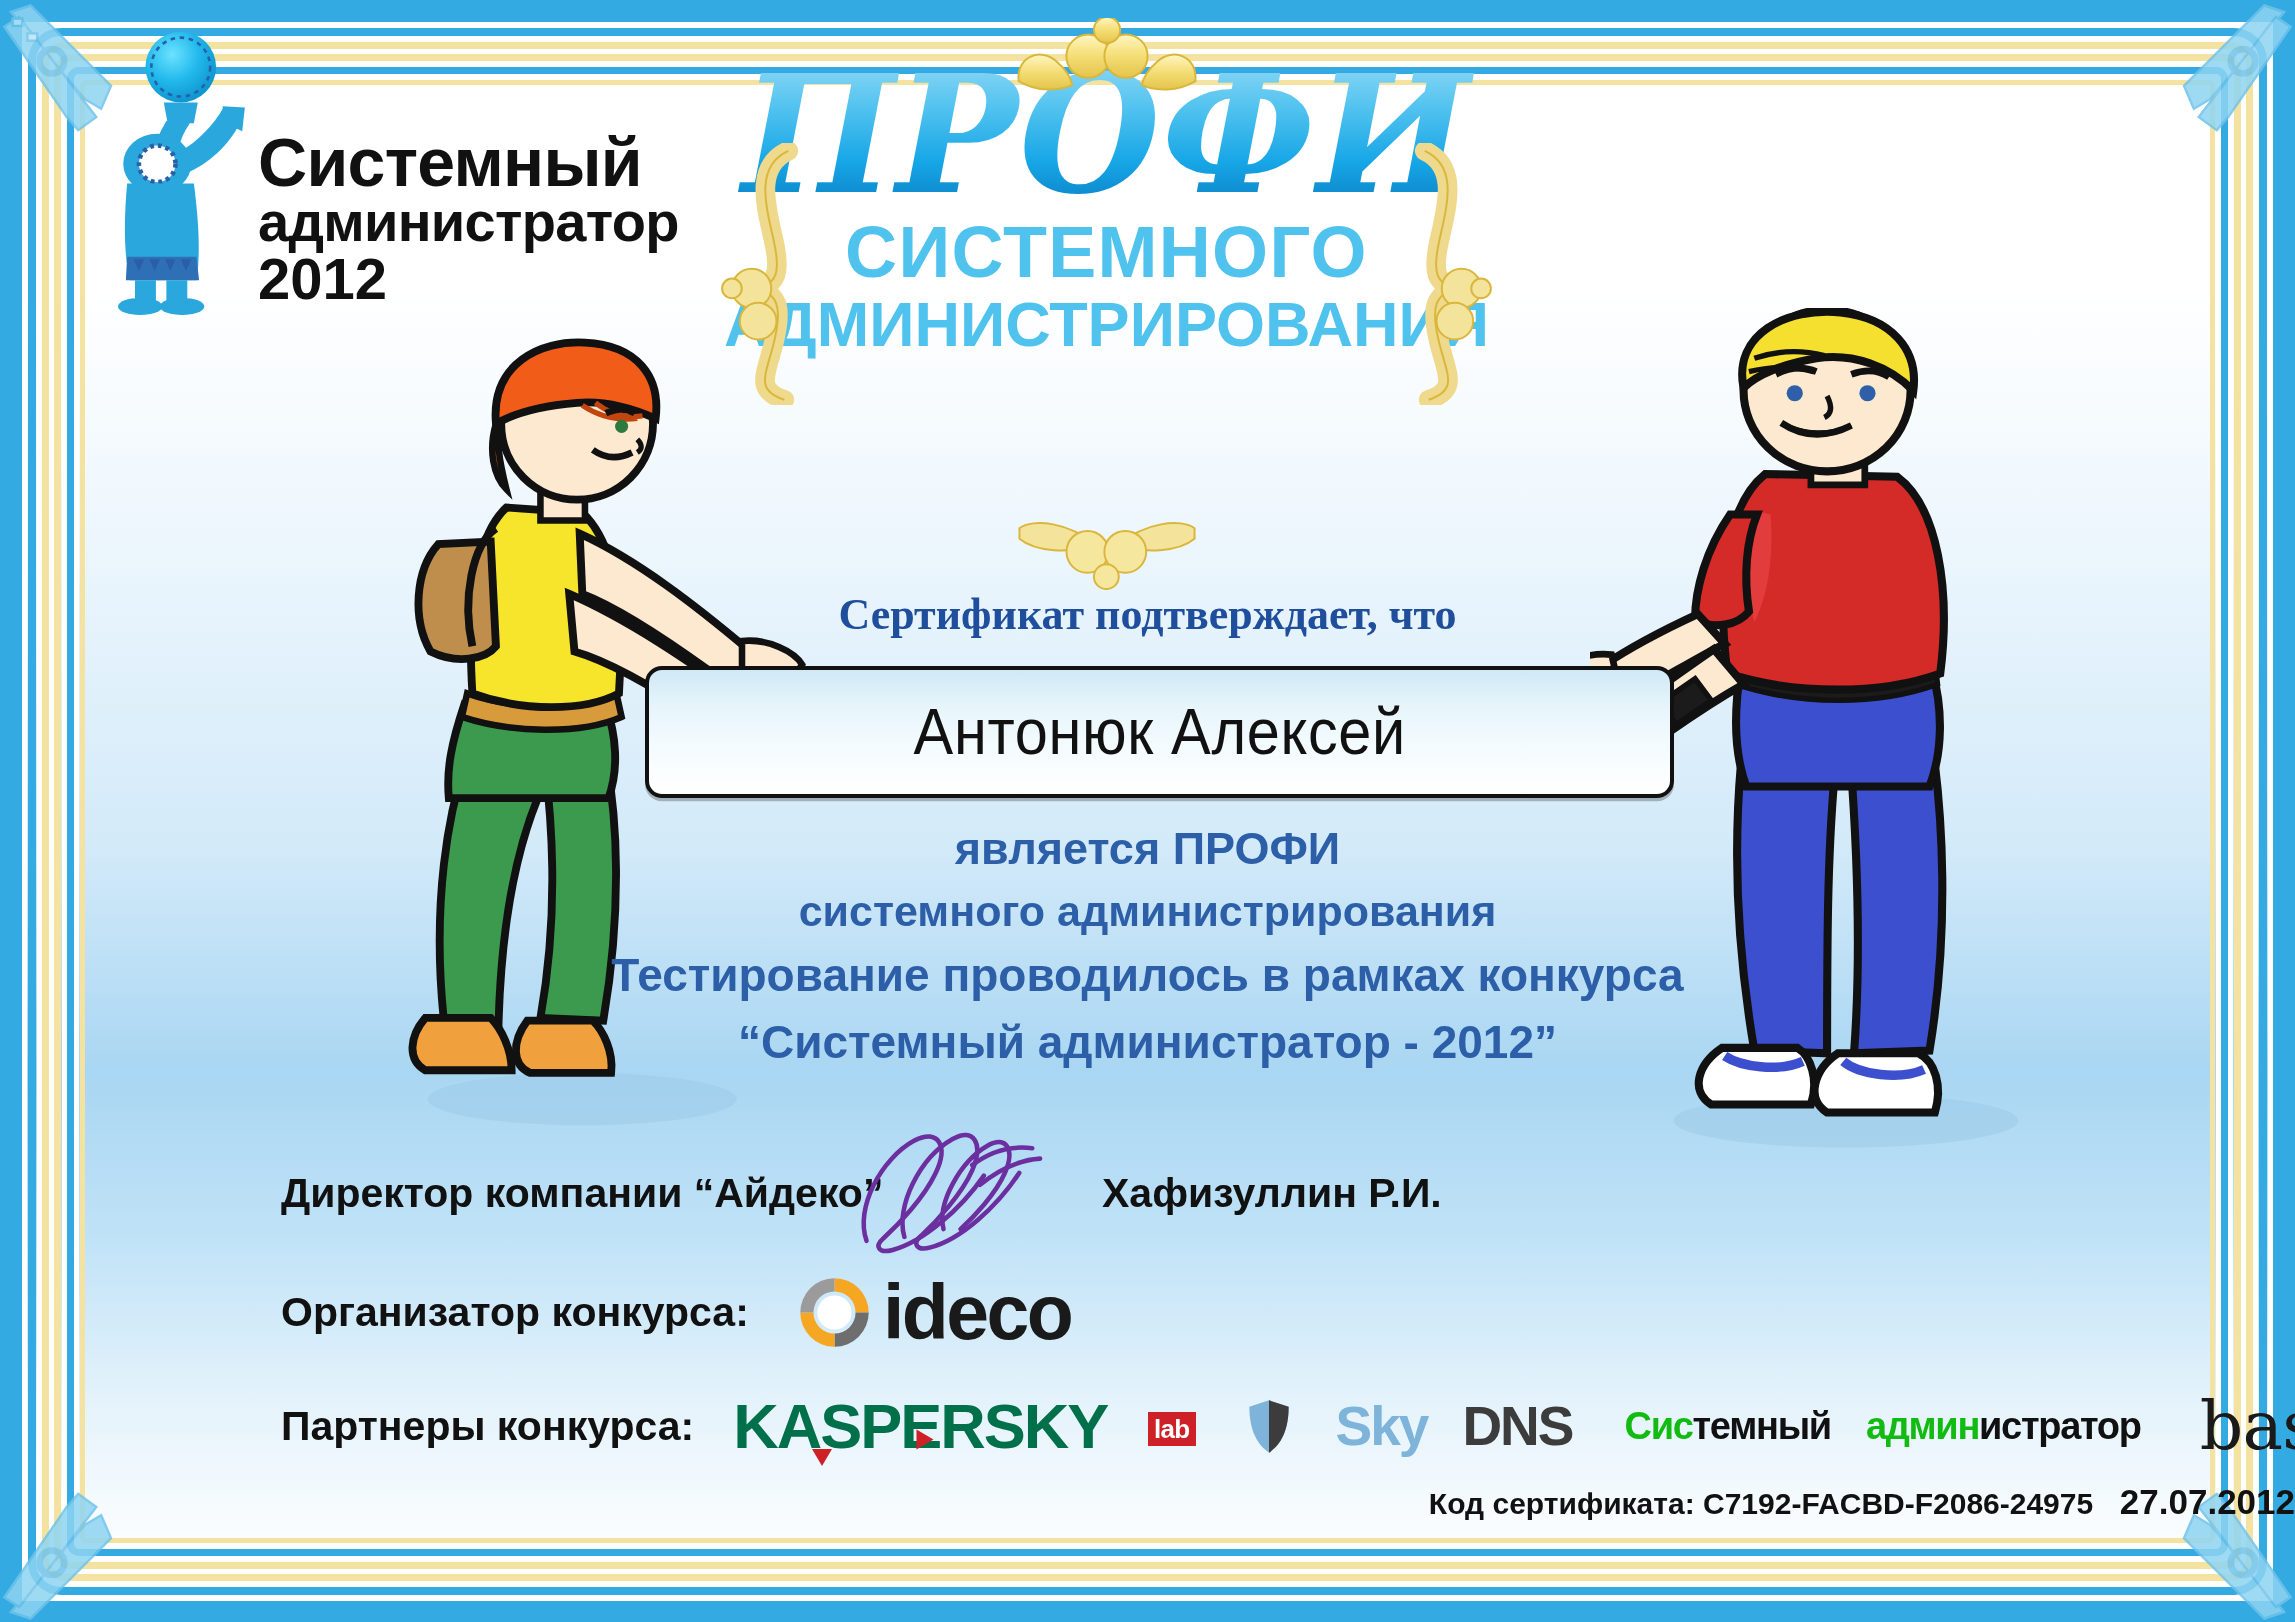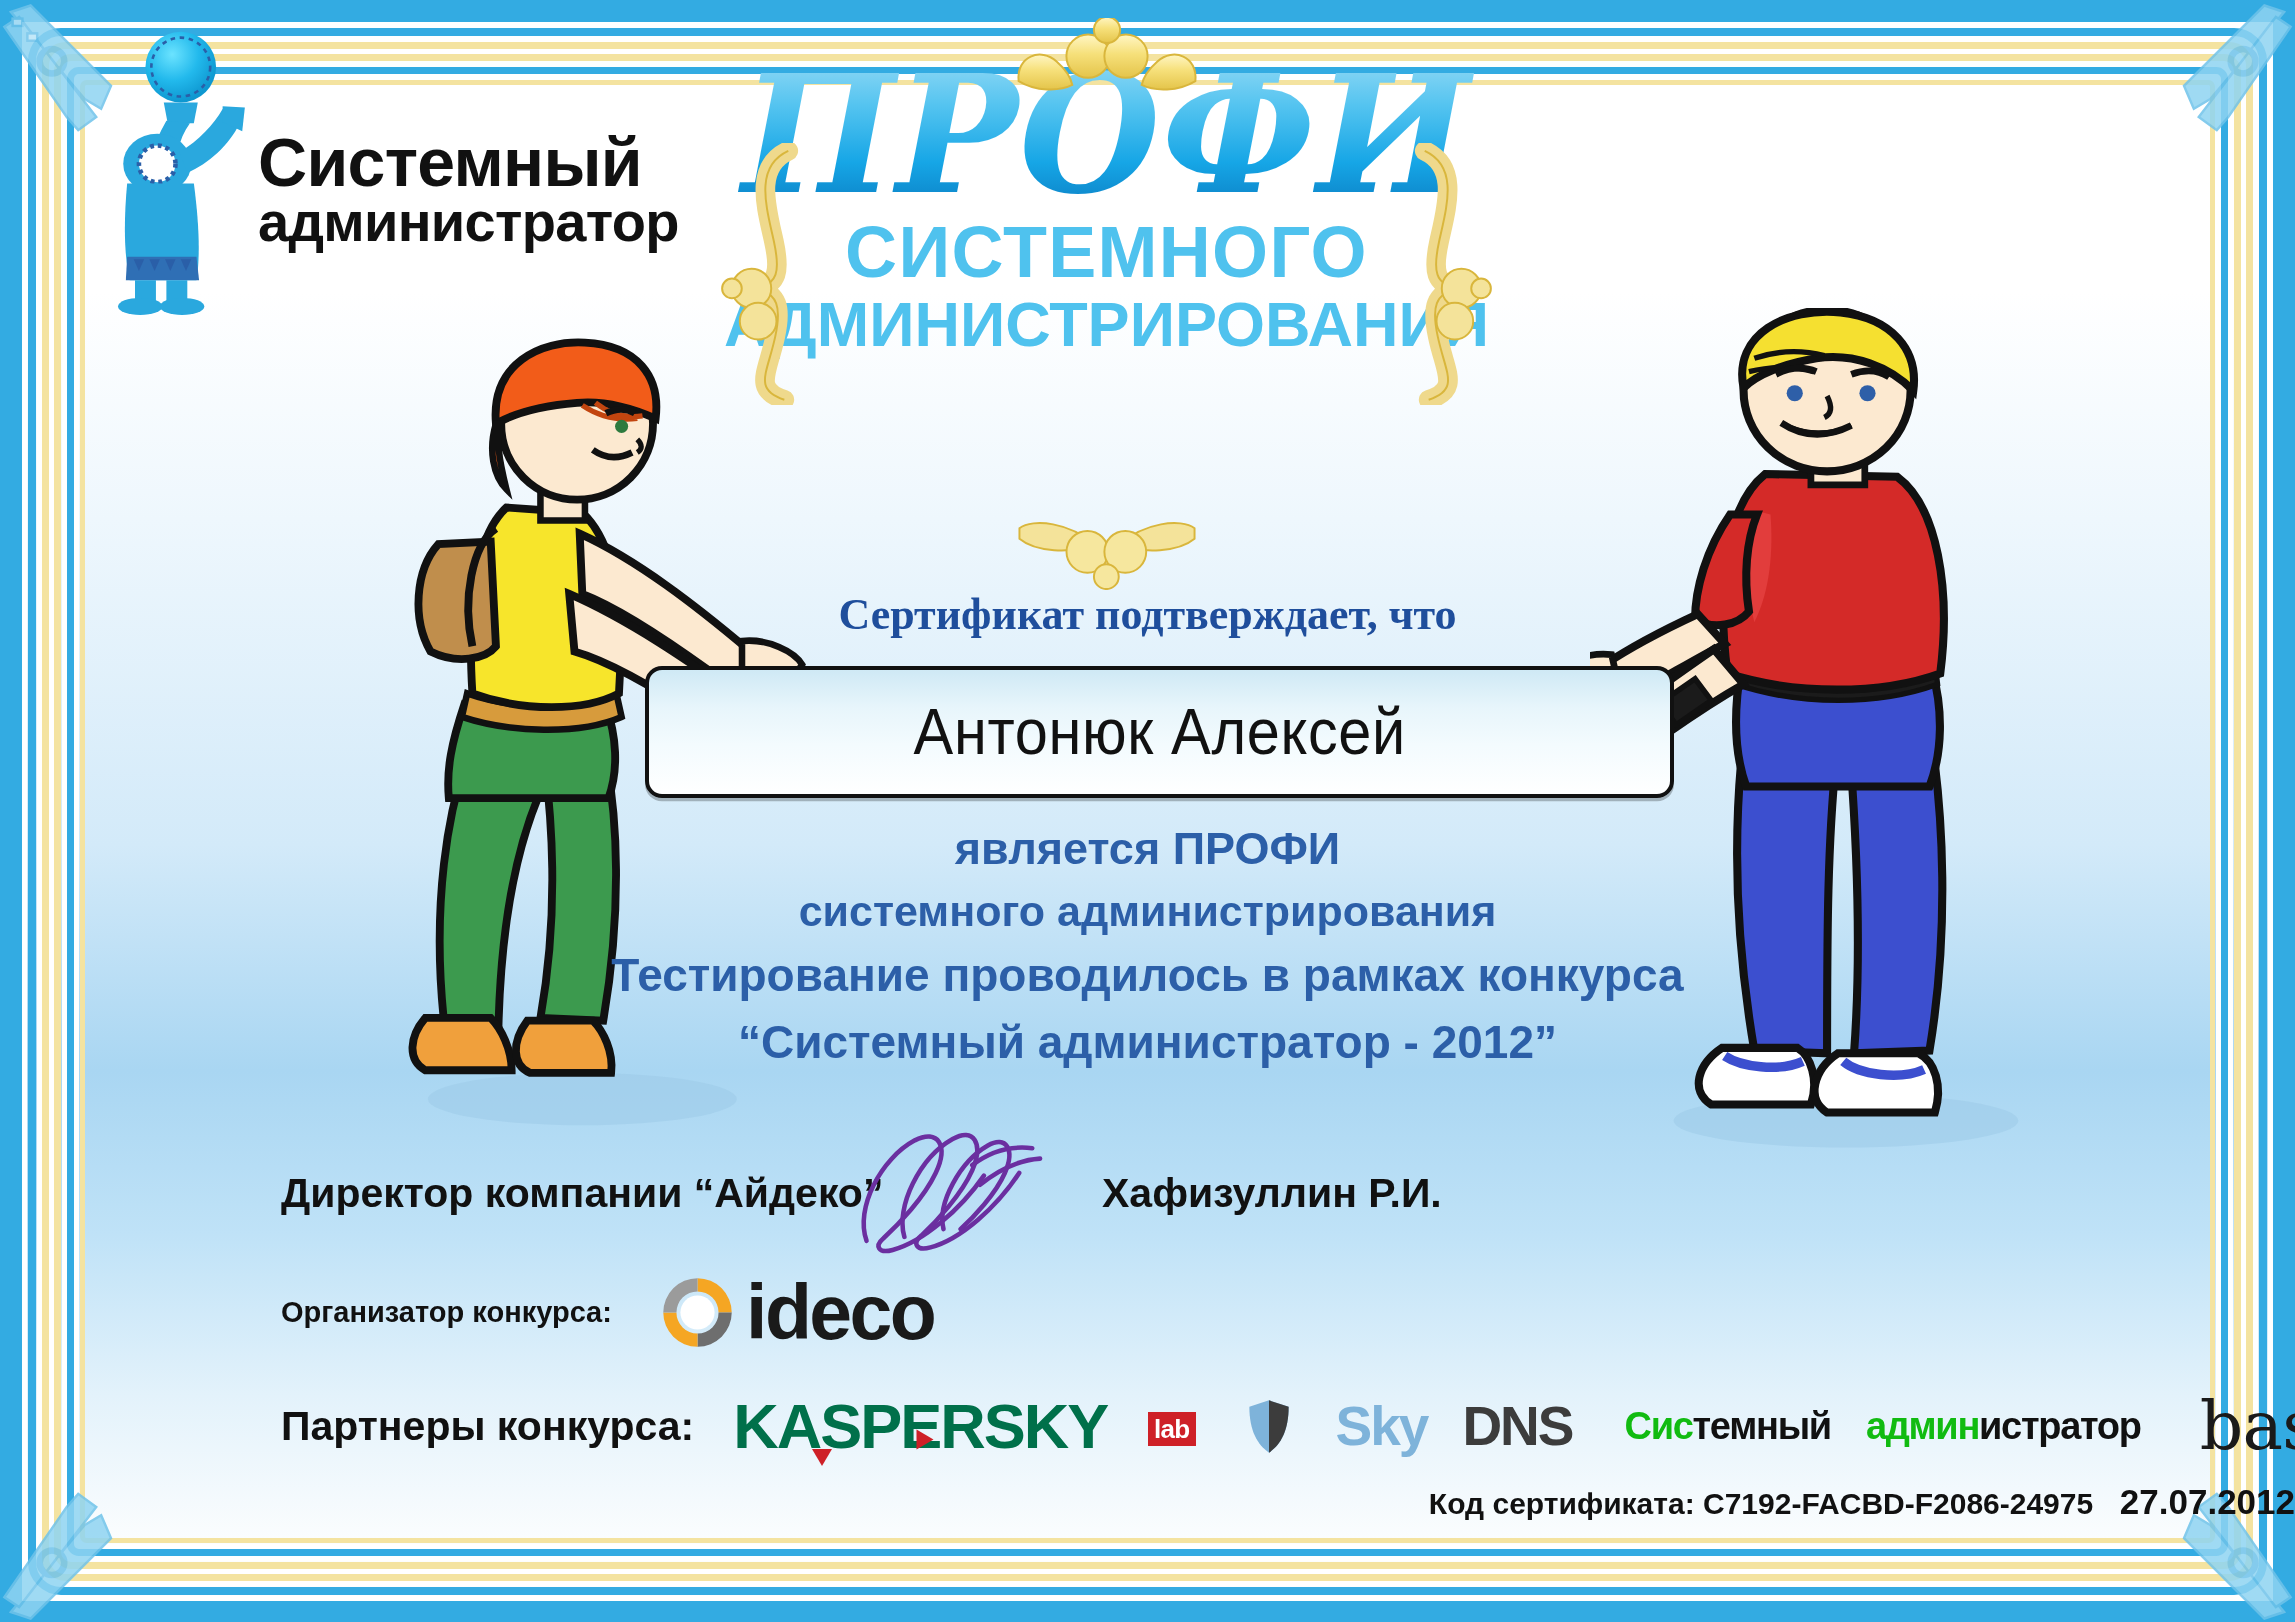--- a/index.html
+++ b/index.html
@@ -111,21 +111,21 @@
   }
   #signature{position:absolute;left:563px;top:-26px;width:216px;height:137px;}
   #sig-name{
     position:absolute;left:821px;top:18.3px;
     font-family:"Liberation Sans",sans-serif;font-weight:bold;
     font-size:41px;color:#111;white-space:nowrap;
   }
 
   
   #org-row{position:absolute;left:281px;top:1260px;width:916px;height:105px;display:flex;align-items:center;}
-  #org-label{font-family:"Liberation Sans",sans-serif;font-weight:bold;font-size:29px;color:#111;white-space:nowrap;}
+  #org-label{font-family:"Liberation Sans",sans-serif;font-weight:bold;font-size:41px;color:#111;white-space:nowrap;}
   #ideco-logo{display:flex;align-items:center;margin-left:46px;}
   #ideco-mark{width:79px;height:79px;}
   #ideco-word{font-family:"Liberation Sans",sans-serif;font-weight:bold;font-size:77px;color:#1a1a1a;letter-spacing:-2.6px;margin-left:9.2px;}
 
   
   #partners-row{position:absolute;left:281px;top:1377px;width:1898px;height:98px;display:flex;align-items:center;}
   #partners-label{font-family:"Liberation Sans",sans-serif;font-weight:bold;font-size:41px;color:#111;white-space:nowrap;margin-right:39px;}
   .partner{display:flex;align-items:center;gap:35px;}
   
   #kaspersky{margin-right:52px;display:flex;align-items:flex-end;}
@@ -231,20 +231,21 @@
           <path d="M122 352 l16 0 l-8 18 z"></path>
       </g>
       <rect x="52" y="384" width="32" height="34" fill="#2AA8DE"></rect>
       <rect x="100" y="384" width="32" height="34" fill="#2AA8DE"></rect>
       <ellipse cx="60" cy="424" rx="34" ry="13" fill="#2AA8DE"></ellipse>
       <ellipse cx="124" cy="424" rx="34" ry="13" fill="#2AA8DE"></ellipse>
     </svg>
     <div class="words">
       <div class="sa-l1">Системный</div>
       <div class="sa-l2">администратор</div>
+      <div class="sa-l3">2012</div>
     </div>
   </div>
 
   <div id="profi-block">
     <svg class="orn orn-top" viewBox="0 0 330 120">
       <defs>
         <linearGradient id="gold1" x1="0" y1="0" x2="0" y2="1">
           <stop offset="0%" stop-color="#FFF6C4"></stop>
             <stop offset="45%" stop-color="#F6E07A"></stop>
           <stop offset="100%" stop-color="#E4C44A"></stop>

